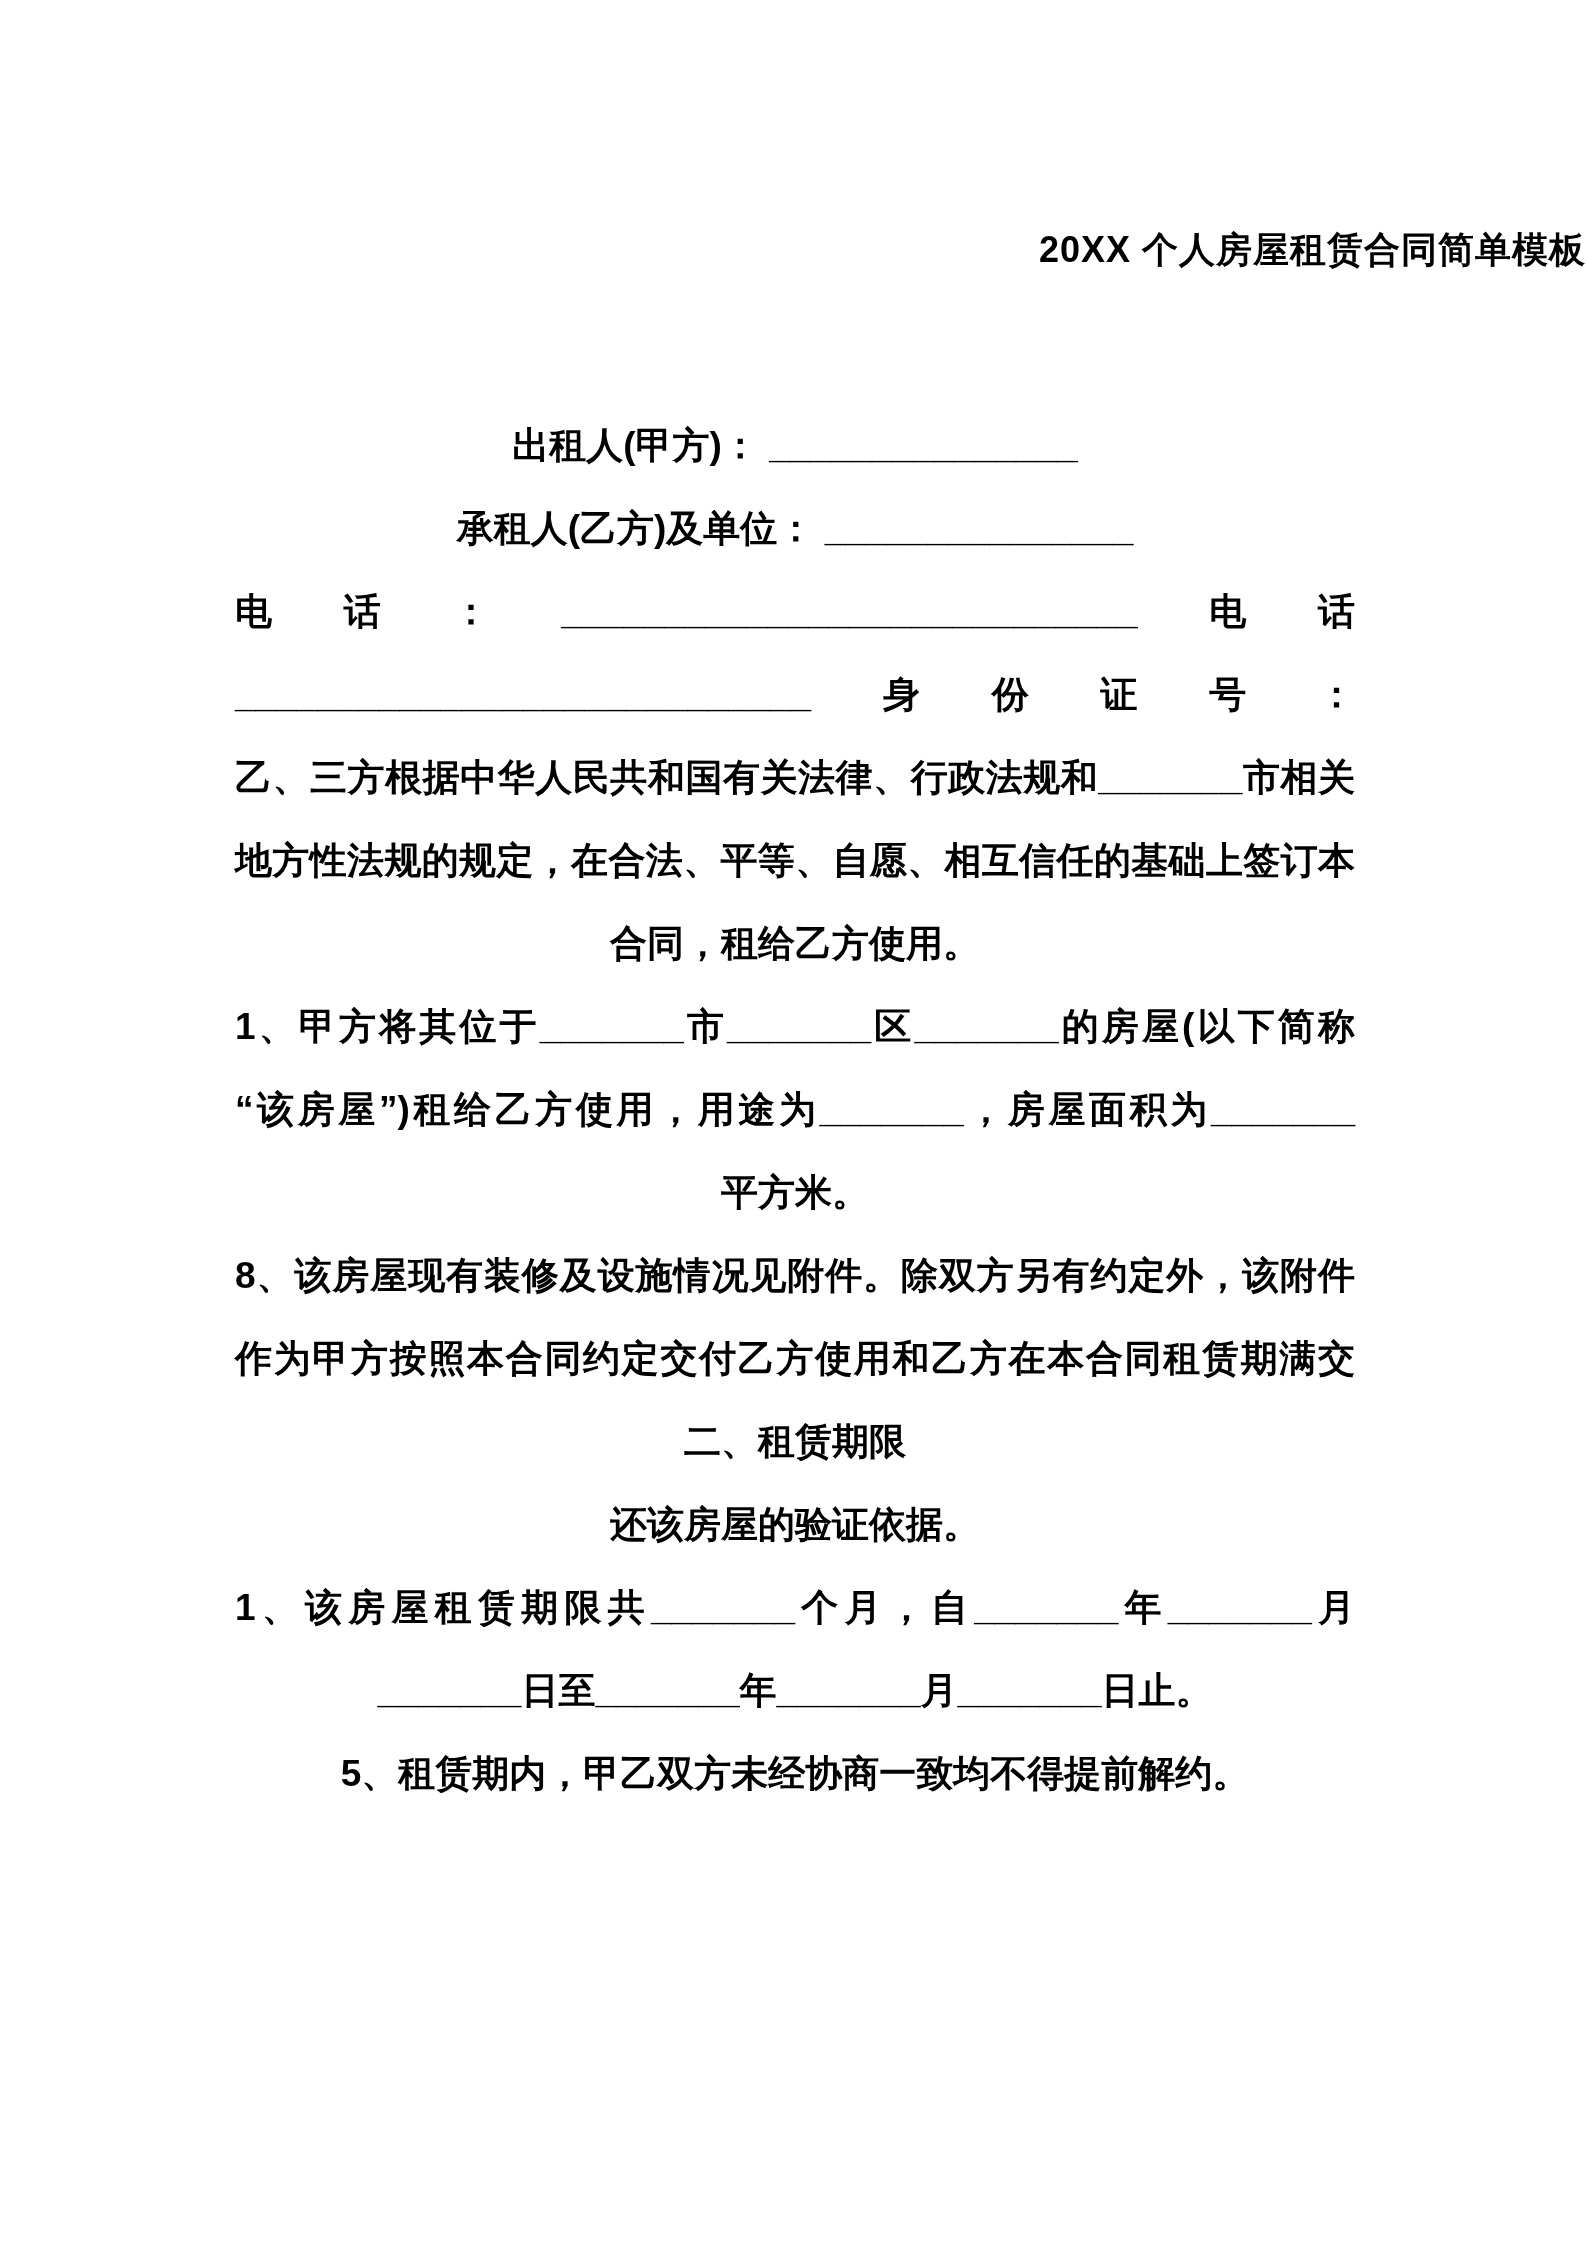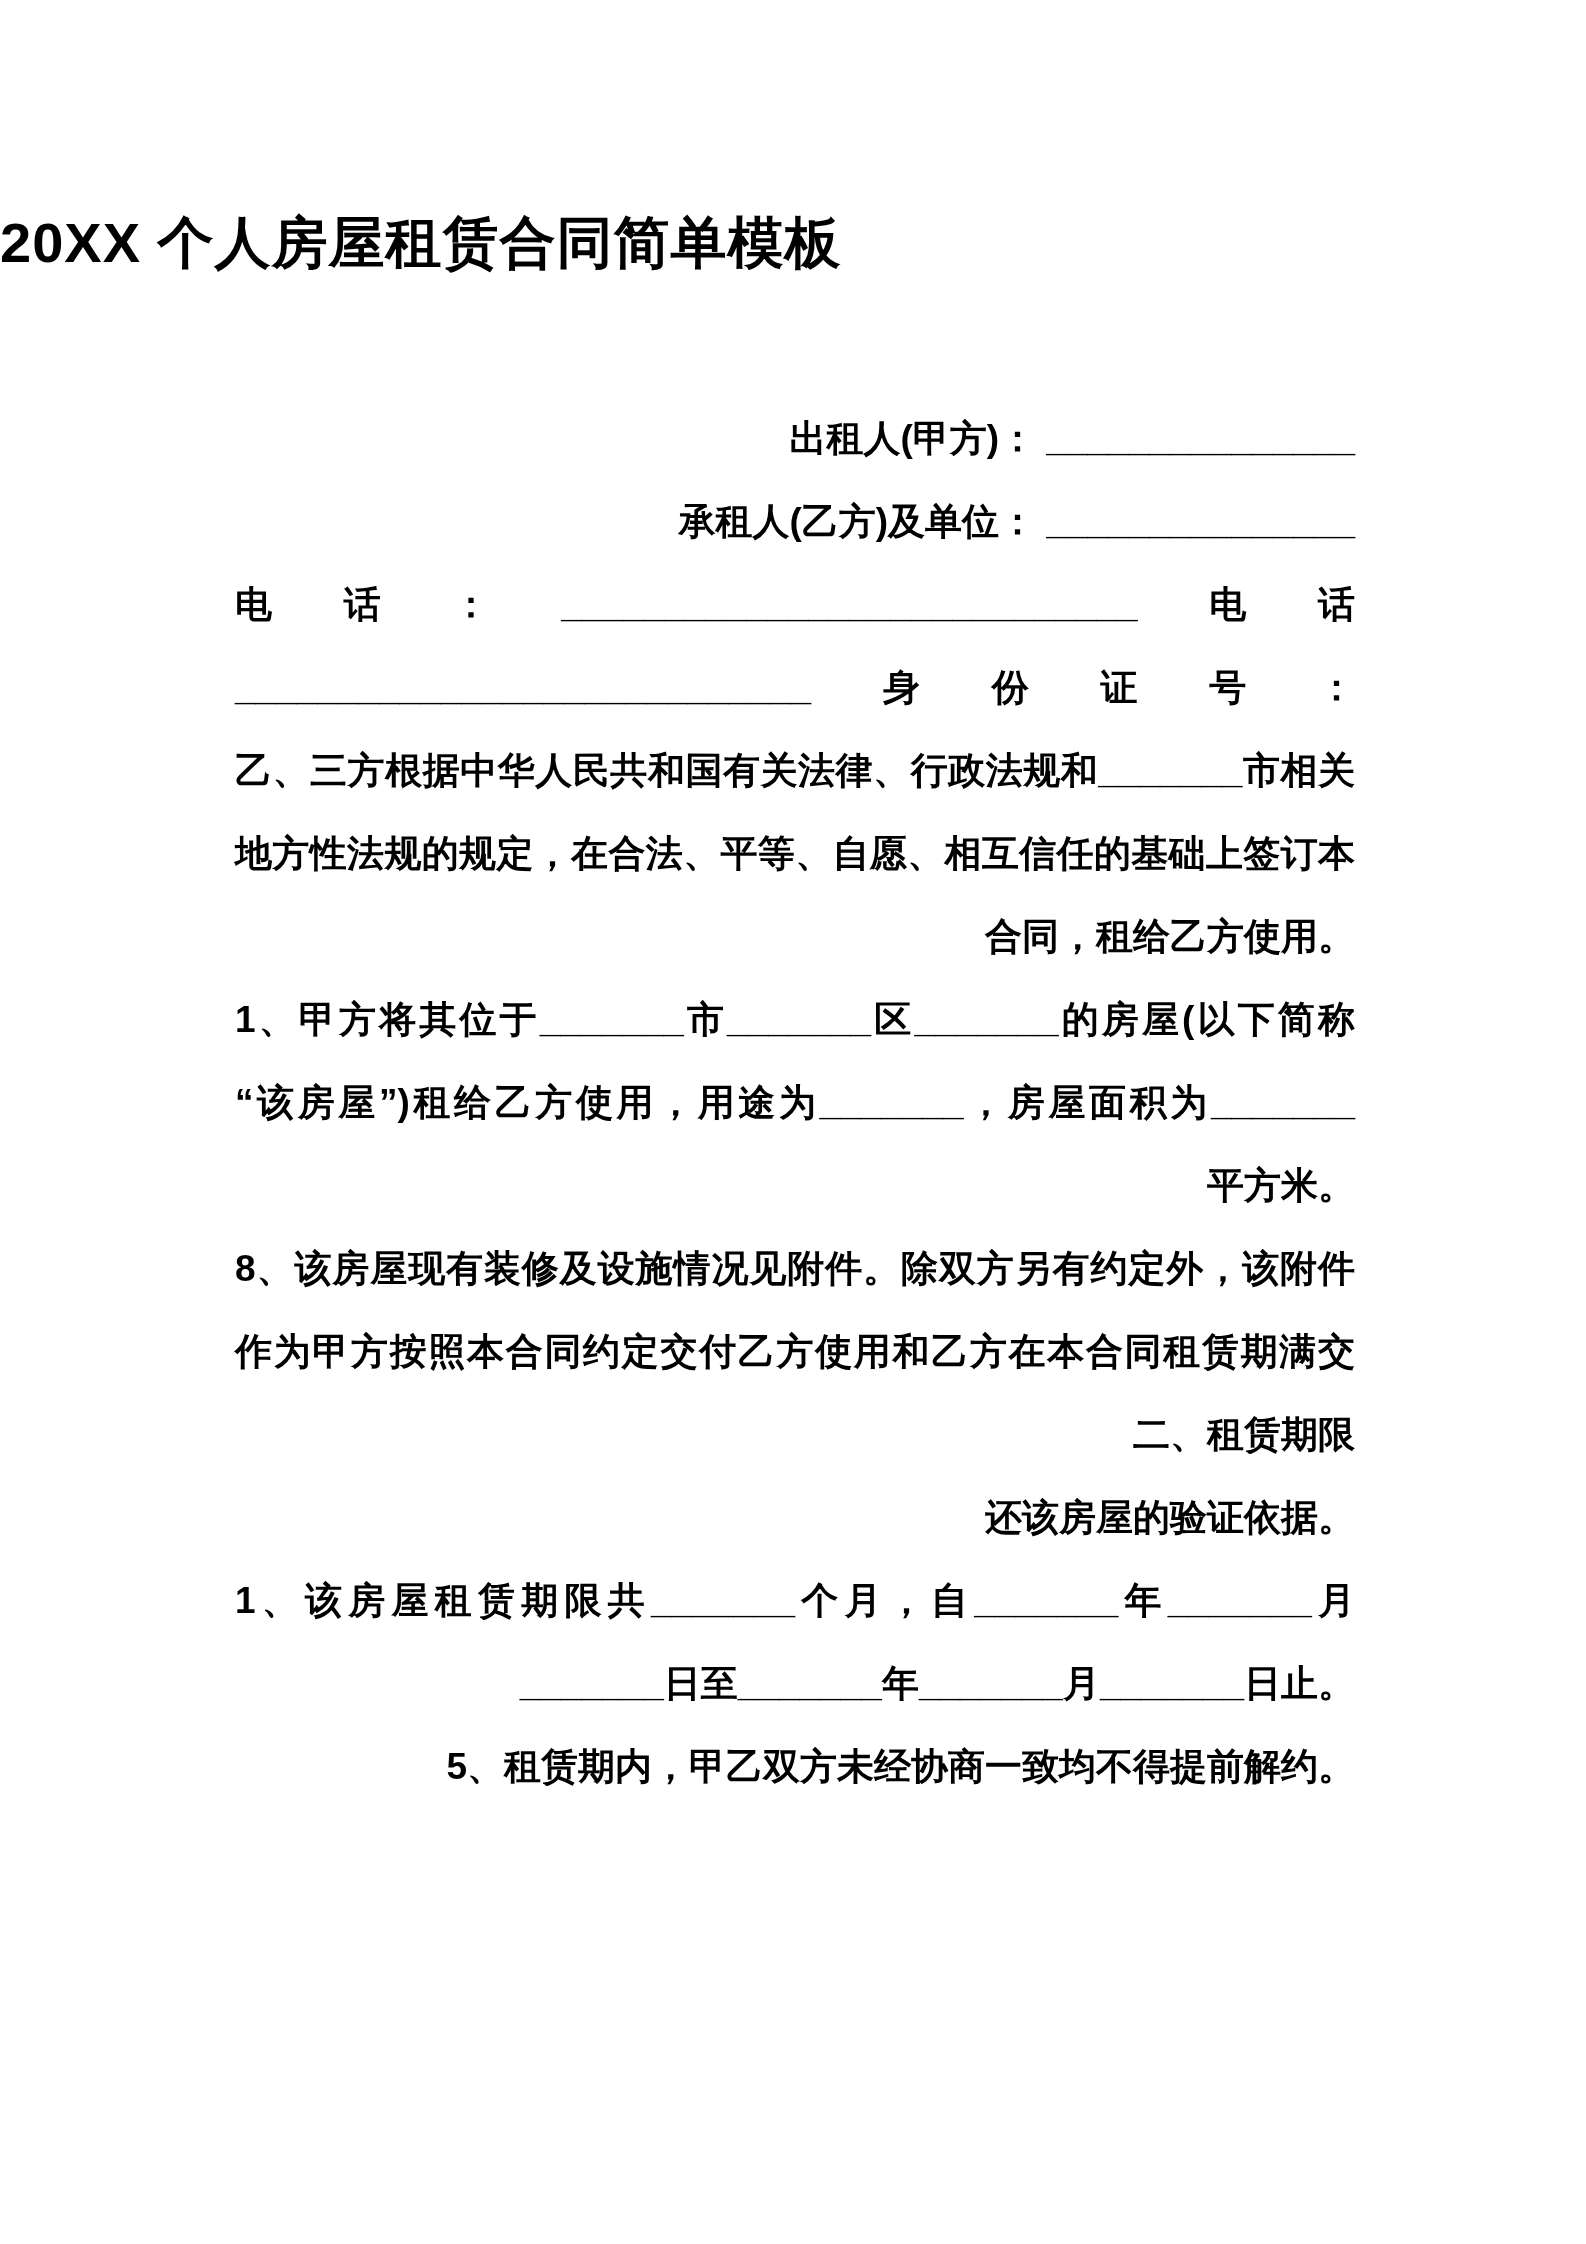--- a/index.html
+++ b/index.html
@@ -14,36 +14,37 @@
     width: 1586px;
     height: 2244px;
     background: #ffffff;
     color: #000000;
     font-family: "Liberation Sans", sans-serif;
     font-weight: bold;
     box-sizing: border-box;
   }
   .title {
     padding-top: 213px;
-    font-size: 56px;
+    font-size: 36px;
     line-height: 60px;
-    text-align: left;
+    text-align: right;
     letter-spacing: 1px;
     white-space: nowrap;
+    margin-top: 7px;
   }
   .content {
     margin-top: 124px;
     padding-left: 235px;
     width: 1120px;
   }
   .line {
     font-size: 37px;
     line-height: 83px;
     height: 83px;
-    text-align: right;
+    text-align: center;
     overflow: visible;
   }
   .stretch {
     text-align: justify;
     text-align-last: justify;
   }
 </style>
 </head>
 <body>
 

